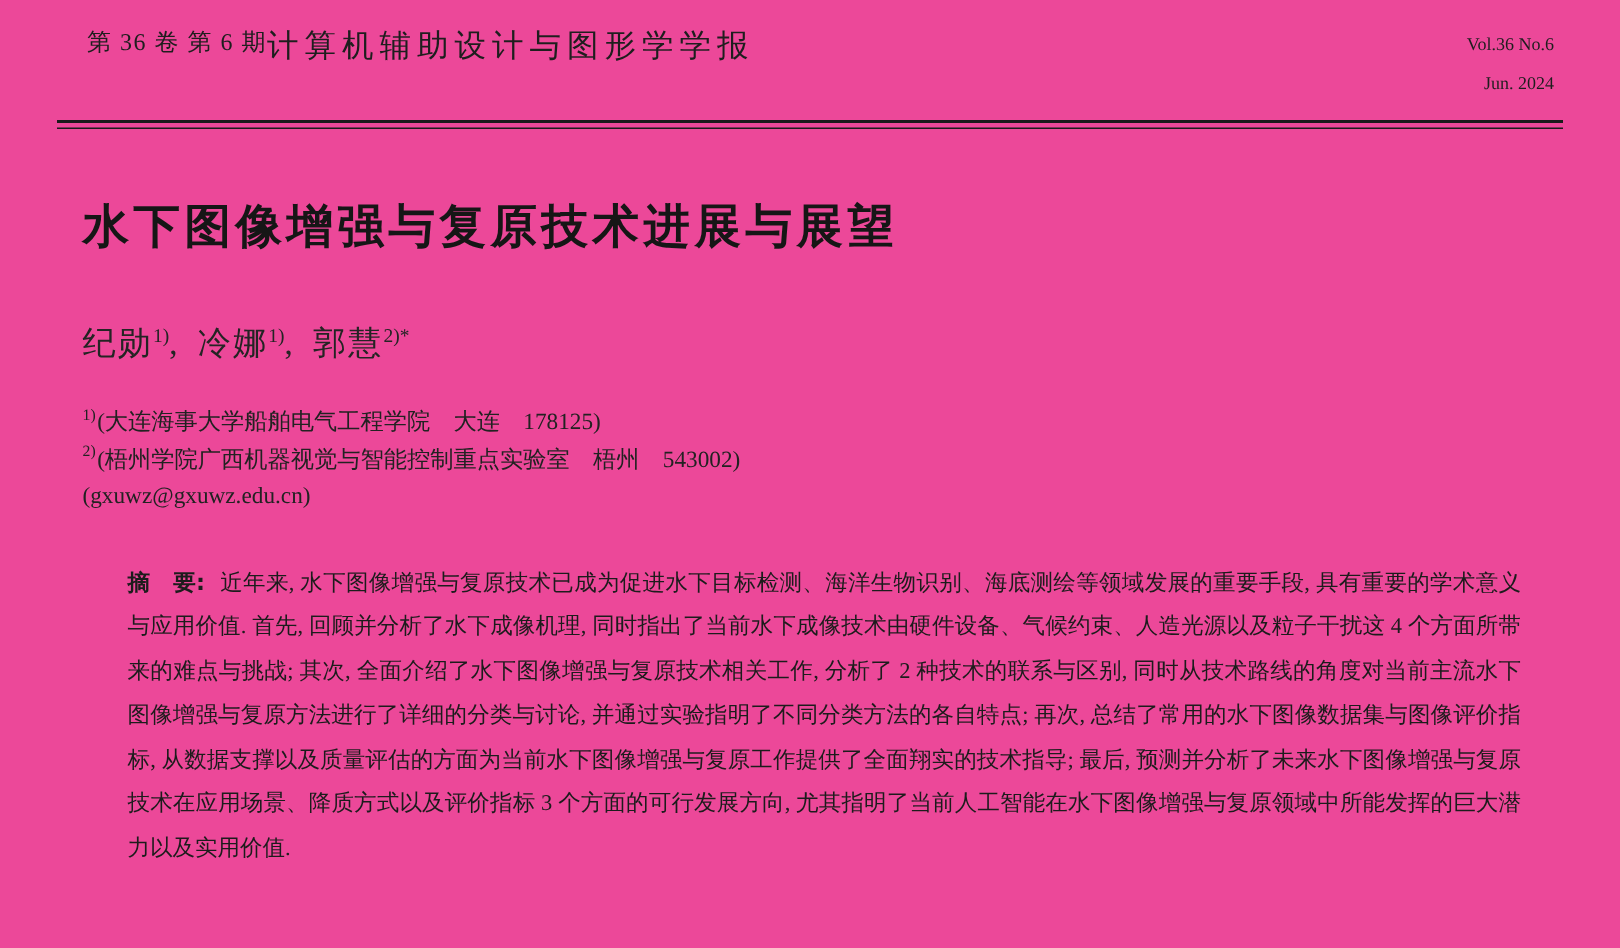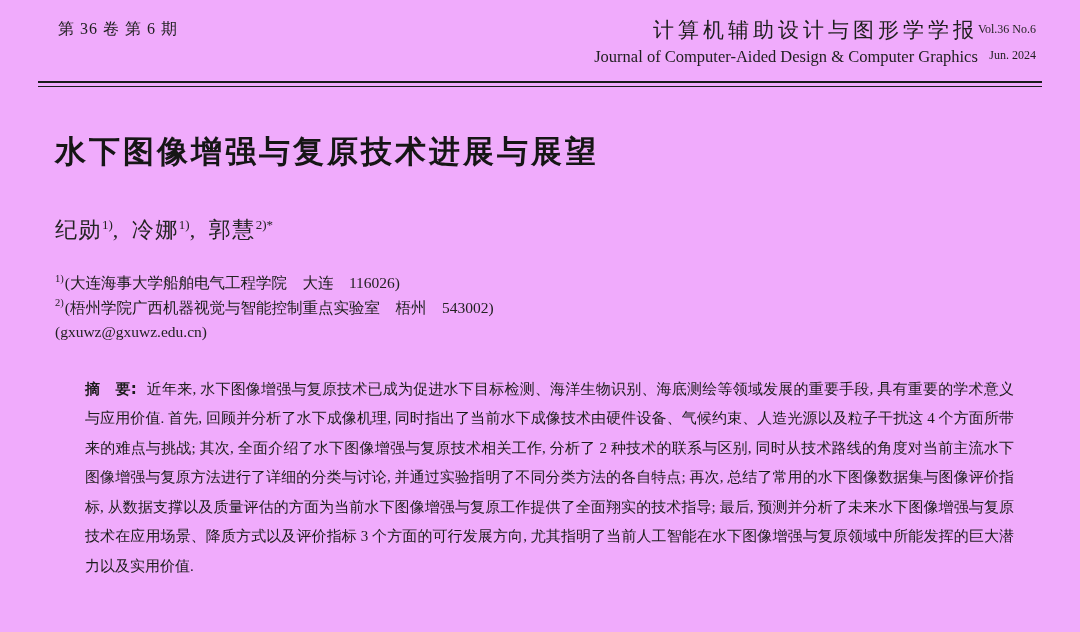--- a/index.html
+++ b/index.html
@@ -2,35 +2,35 @@
 <html lang="zh"><head>
 <meta charset="utf-8">
 <style>
   * { margin: 0; padding: 0; box-sizing: border-box; }
   html, body { background: #e9e9e7; }
   .page {
     position: relative;
     width: 1080px;
     height: 632px;
     margin: 0 auto;
-    background: #f0abfc;
+    background: #ec4899;
     color: #1e1e1e;
     font-family: "Liberation Serif", serif;
     overflow: hidden;
   }
   
   .journal-header {
     display: flex;
     justify-content: space-between;
     align-items: flex-start;
     padding: 16px 44px 0 58px;
   }
   .jh-left { font-size: 16px; line-height: 26px; letter-spacing: 1px; }
   .jh-left .line2 { padding-left: 12px; }
-  .jh-center { text-align: right; flex: 1; }
+  .jh-center { text-align: left; flex: 1; }
   .jh-center .cn {
     font-size: 21px;
     letter-spacing: 4px;
     line-height: 28px;
   }
   .jh-center .en {
     font-size: 16.5px;
     line-height: 25px;
   }
   .jh-right { text-align: right; font-size: 12px; line-height: 26px; }
@@ -95,38 +95,37 @@
 <body>
 
 <div class="page">
 
   <header class="journal-header">
     <div class="jh-left">
       <div class="line1">第 36 卷 第 6 期</div>
     </div>
     <div class="jh-center">
       <div class="cn">计算机辅助设计与图形学学报</div>
-      <div class="en">Journal of Computer-Aided Design &amp; Computer Graphics</div>
     </div>
     <div class="jh-right">
       <div>Vol.36 No.6</div>
       <div>Jun. 2024</div>
     </div>
   </header>
 
   <div class="double-rule"></div>
 
   <h1 class="paper-title">水下图像增强与复原技术进展与展望</h1>
 
   <div class="authors">
     <span>纪勋</span><sup>1)</sup><span class="sep">, </span><span>冷娜</span><sup>1)</sup><span class="sep">, </span><span>郭慧</span><sup>2)*</sup>
   </div>
 
   <div class="affiliations">
-    <div class="aff-line"><sup>1)</sup><span>(大连海事大学船舶电气工程学院　大连　116026)</span></div>
+    <div class="aff-line"><sup>1)</sup><span>(大连海事大学船舶电气工程学院　大连　178125)</span></div>
     <div class="aff-line"><sup>2)</sup><span>(梧州学院广西机器视觉与智能控制重点实验室　梧州　543002)</span></div>
     <div class="aff-line">(gxuwz@gxuwz.edu.cn)</div>
   </div>
 
   <p class="abstract">
     <span class="abs-label">摘　要:</span><span>近年来, 水下图像增强与复原技术已成为促进水下目标检测、海洋生物识别、海底测绘等领域发展的重要手段, 具有重要的学术意义与应用价值. 首先, 回顾并分析了水下成像机理, 同时指出了当前水下成像技术由硬件设备、气候约束、人造光源以及粒子干扰这 4 个方面所带来的难点与挑战; 其次, 全面介绍了水下图像增强与复原技术相关工作, 分析了 2 种技术的联系与区别, 同时从技术路线的角度对当前主流水下图像增强与复原方法进行了详细的分类与讨论, 并通过实验指明了不同分类方法的各自特点; 再次, 总结了常用的水下图像数据集与图像评价指标, 从数据支撑以及质量评估的方面为当前水下图像增强与复原工作提供了全面翔实的技术指导; 最后, 预测并分析了未来水下图像增强与复原技术在应用场景、降质方式以及评价指标 3 个方面的可行发展方向, 尤其指明了当前人工智能在水下图像增强与复原领域中所能发挥的巨大潜力以及实用价值.</span>
   </p>
 
 </div>
 

